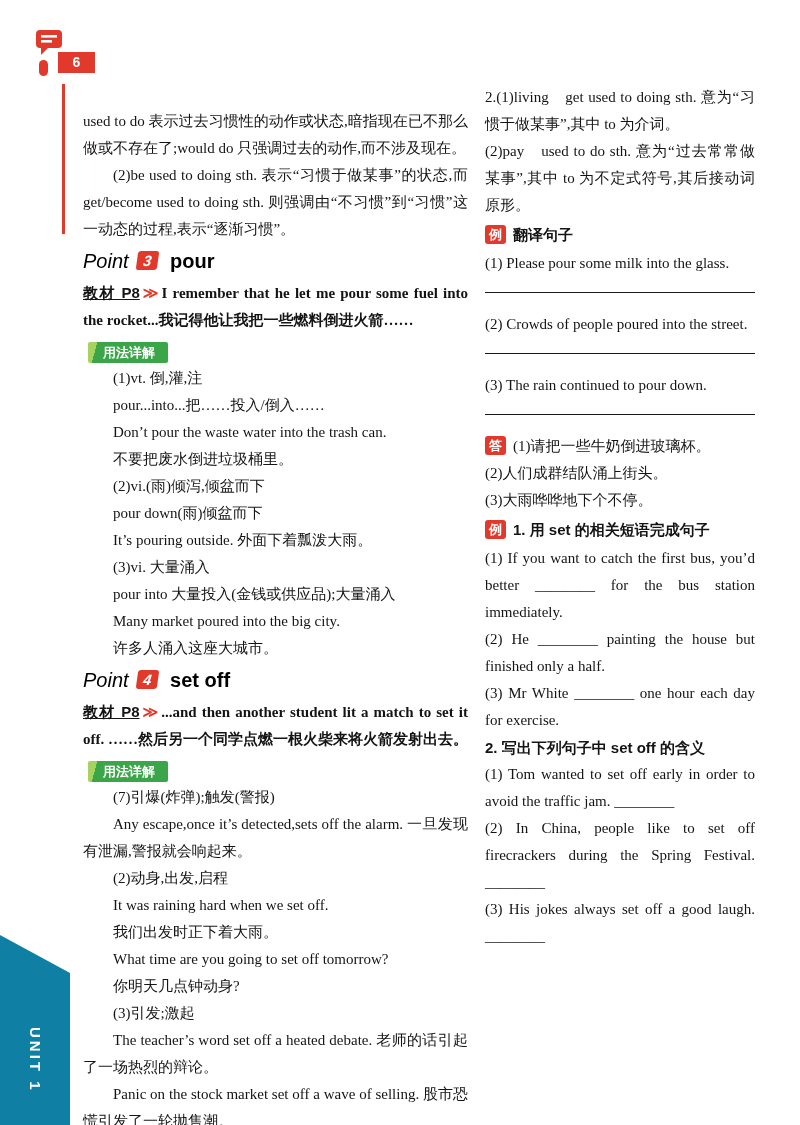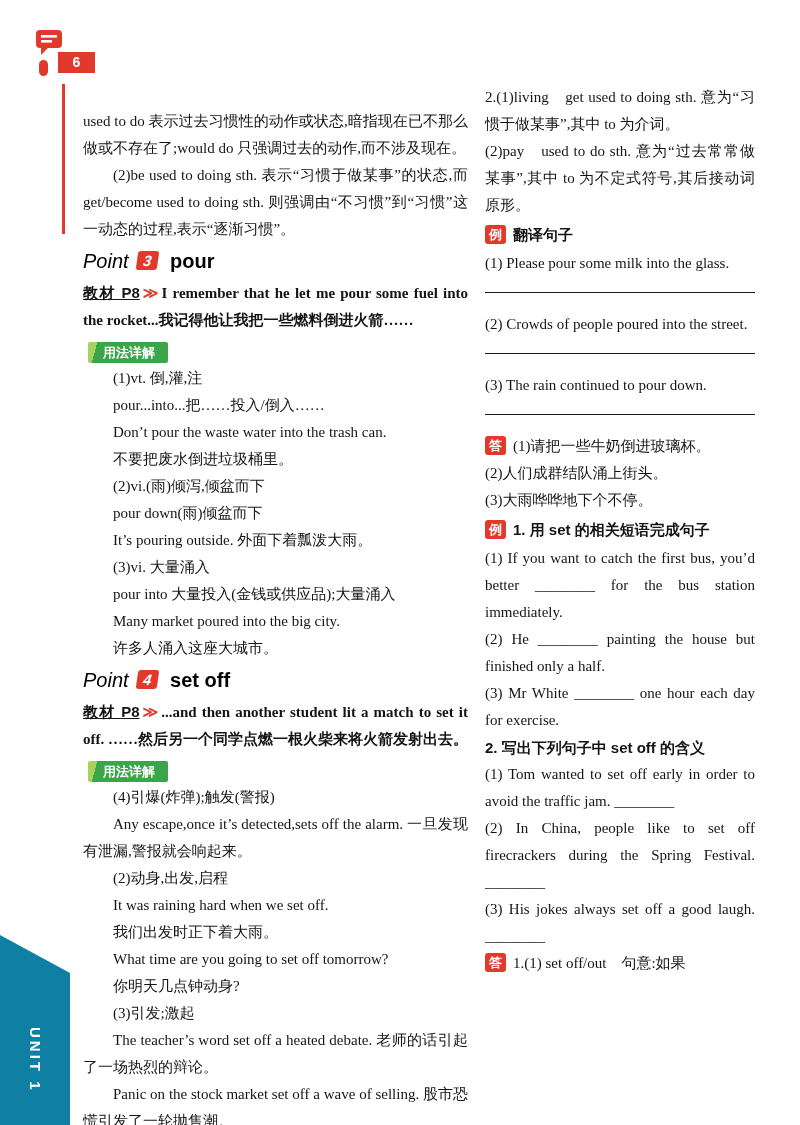--- a/index.html
+++ b/index.html
@@ -129,21 +129,21 @@
     <div class="point">
       <span class="point-word">Point</span>
       <span class="point-num">4</span>
       <span class="point-term">set off</span>
     </div>
 
     <p class="textbook"><span class="tb-label">教材 P8</span><span class="tb-arrow">≫</span><span>...and then another student lit a match to set it off. ……然后另一个同学点燃一根火柴来将火箭发射出去。</span></p>
 
     <div class="usage-tag"><span>用法详解</span></div>
 
-    <p class="indent">(4)引爆(炸弹);触发(警报)</p>
+    <p class="indent">(7)引爆(炸弹);触发(警报)</p>
     <p class="indent">Any escape,once it’s detected,sets off the alarm. 一旦发现有泄漏,警报就会响起来。</p>
     <p class="indent">(2)动身,出发,启程</p>
     <p class="indent">It was raining hard when we set off.</p>
     <p class="indent">我们出发时正下着大雨。</p>
     <p class="indent">What time are you going to set off tomorrow?</p>
     <p class="indent">你明天几点钟动身?</p>
     <p class="indent">(3)引发;激起</p>
     <p class="indent">The teacher’s word set off a heated debate. 老师的话引起了一场热烈的辩论。</p>
     <p class="indent">Panic on the stock market set off a wave of selling. 股市恐慌引发了一轮抛售潮。</p>
   </div>
@@ -170,20 +170,19 @@
     <p>(1) If you want to catch the first bus, you’d better ________ for the bus station immediately.</p>
     <p>(2) He ________ painting the house but finished only a half.</p>
     <p>(3) Mr White ________ one hour each day for exercise.</p>
 
     <p class="bold-sub">2. 写出下列句子中 set off 的含义</p>
 
     <p>(1) Tom wanted to set off early in order to avoid the traffic jam. ________</p>
     <p>(2) In China, people like to set off firecrackers during the Spring Festival. ________</p>
     <p>(3) His jokes always set off a good laugh. ________</p>
 
-    <p><span class="badge">答</span><span>1.(1) set off/out　句意:如果</span></p>
   </div>
 
   <div class="unit-tab">
     <span>UNIT 1</span>
   </div>
 
 </div>
 
 </body></html>

